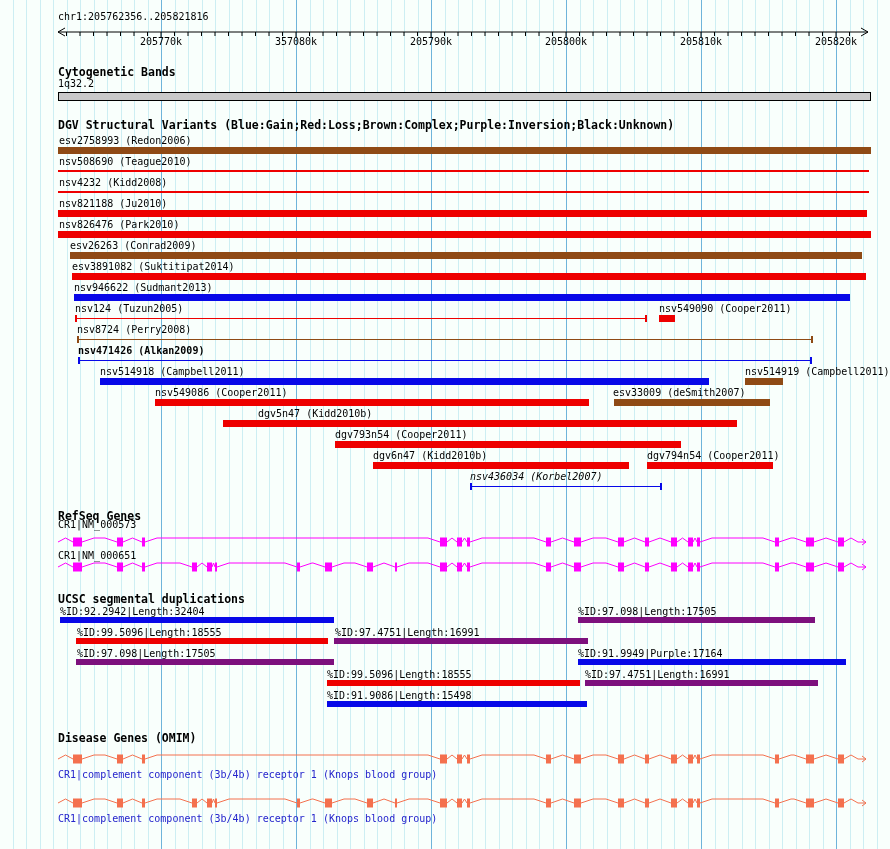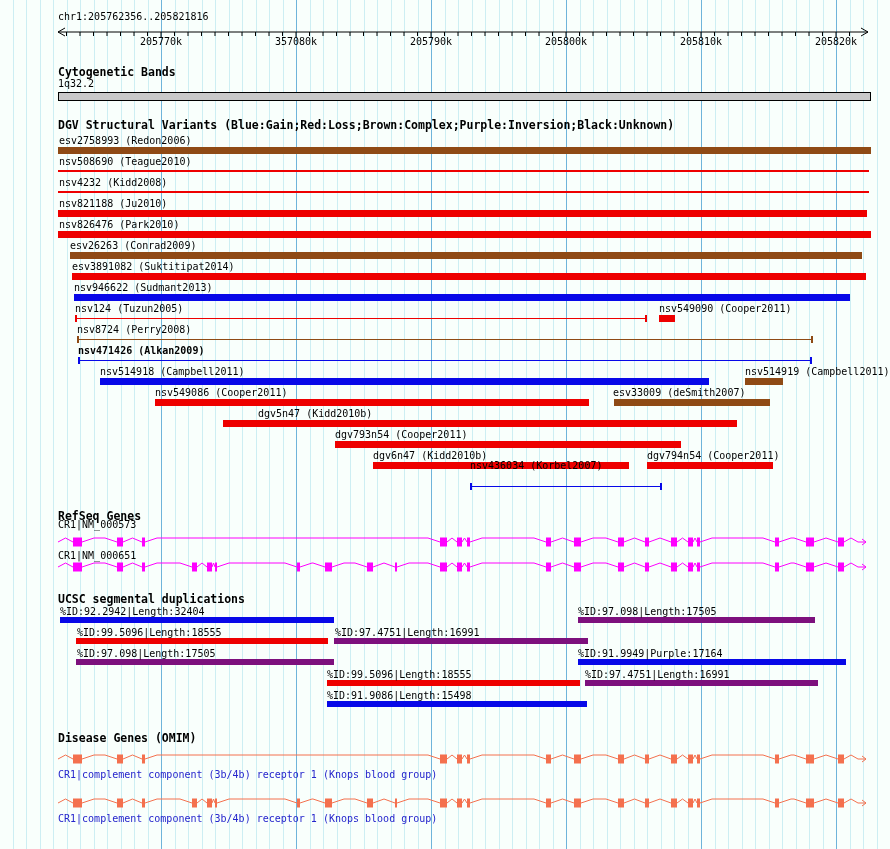--- a/index.html
+++ b/index.html
@@ -135,21 +135,21 @@
     <span class="lbl" style="left: 613px; top: 388px;">esv33009 (deSmith2007)</span>
     <div style="position: absolute; left: 614px; width: 156px; z-index: 1; top: 399px; height: 7px; background: rgb(143, 74, 21);"></div>
     <span class="lbl" style="left: 223px; top: 409px; margin-left: 35px;">dgv5n47 (Kidd2010b)</span>
     <div style="position: absolute; left: 223px; width: 514px; z-index: 1; top: 420px; height: 7px; background: rgb(238, 0, 0);"></div>
     <span class="lbl" style="left: 335px; top: 430px;">dgv793n54 (Cooper2011)</span>
     <div style="position: absolute; left: 335px; width: 346px; z-index: 1; top: 441px; height: 7px; background: rgb(238, 0, 0);"></div>
     <span class="lbl" style="left: 373px; top: 451px;">dgv6n47 (Kidd2010b)</span>
     <div style="position: absolute; left: 373px; width: 256px; z-index: 1; top: 462px; height: 7px; background: rgb(238, 0, 0);"></div>
     <span class="lbl" style="left: 647px; top: 451px;">dgv794n54 (Cooper2011)</span>
     <div style="position: absolute; left: 647px; width: 126px; z-index: 1; top: 462px; height: 7px; background: rgb(238, 0, 0);"></div>
-    <span class="lbl" style="left: 470px; top: 461px;">nsv436034 (Korbel2007)</span>
+    <span class="lbl" style="left: 470px; top: 472px; font-style: italic;">nsv436034 (Korbel2007)</span>
     <div style="position: absolute; left: 470px; width: 192px; z-index: 1; top: 483px; height: 7px; border-left: 2px solid rgb(8, 8, 232); border-right: 2px solid rgb(8, 8, 232); box-sizing: border-box; background: linear-gradient(rgb(8, 8, 232), rgb(8, 8, 232)) center center / 100% 1px no-repeat;"></div>
     <span class="lbl" style="left: 60px; top: 607px;">%ID:92.2942|Length:32404</span>
     <div style="position: absolute; left: 60px; top: 617px; width: 274px; height: 6px; background: rgb(8, 8, 232); z-index: 1;"></div>
     <span class="lbl" style="left: 578px; top: 607px;">%ID:97.098|Length:17505</span>
     <div style="position: absolute; left: 578px; top: 617px; width: 237px; height: 6px; background: rgb(125, 16, 125); z-index: 1;"></div>
     <span class="lbl" style="left: 77px; top: 628px;">%ID:99.5096|Length:18555</span>
     <div style="position: absolute; left: 76px; top: 638px; width: 252px; height: 6px; background: rgb(238, 0, 0); z-index: 1;"></div>
     <span class="lbl" style="left: 335px; top: 628px;">%ID:97.4751|Length:16991</span>
     <div style="position: absolute; left: 334px; top: 638px; width: 254px; height: 6px; background: rgb(125, 16, 125); z-index: 1;"></div>
     <span class="lbl" style="left: 77px; top: 649px;">%ID:97.098|Length:17505</span>

